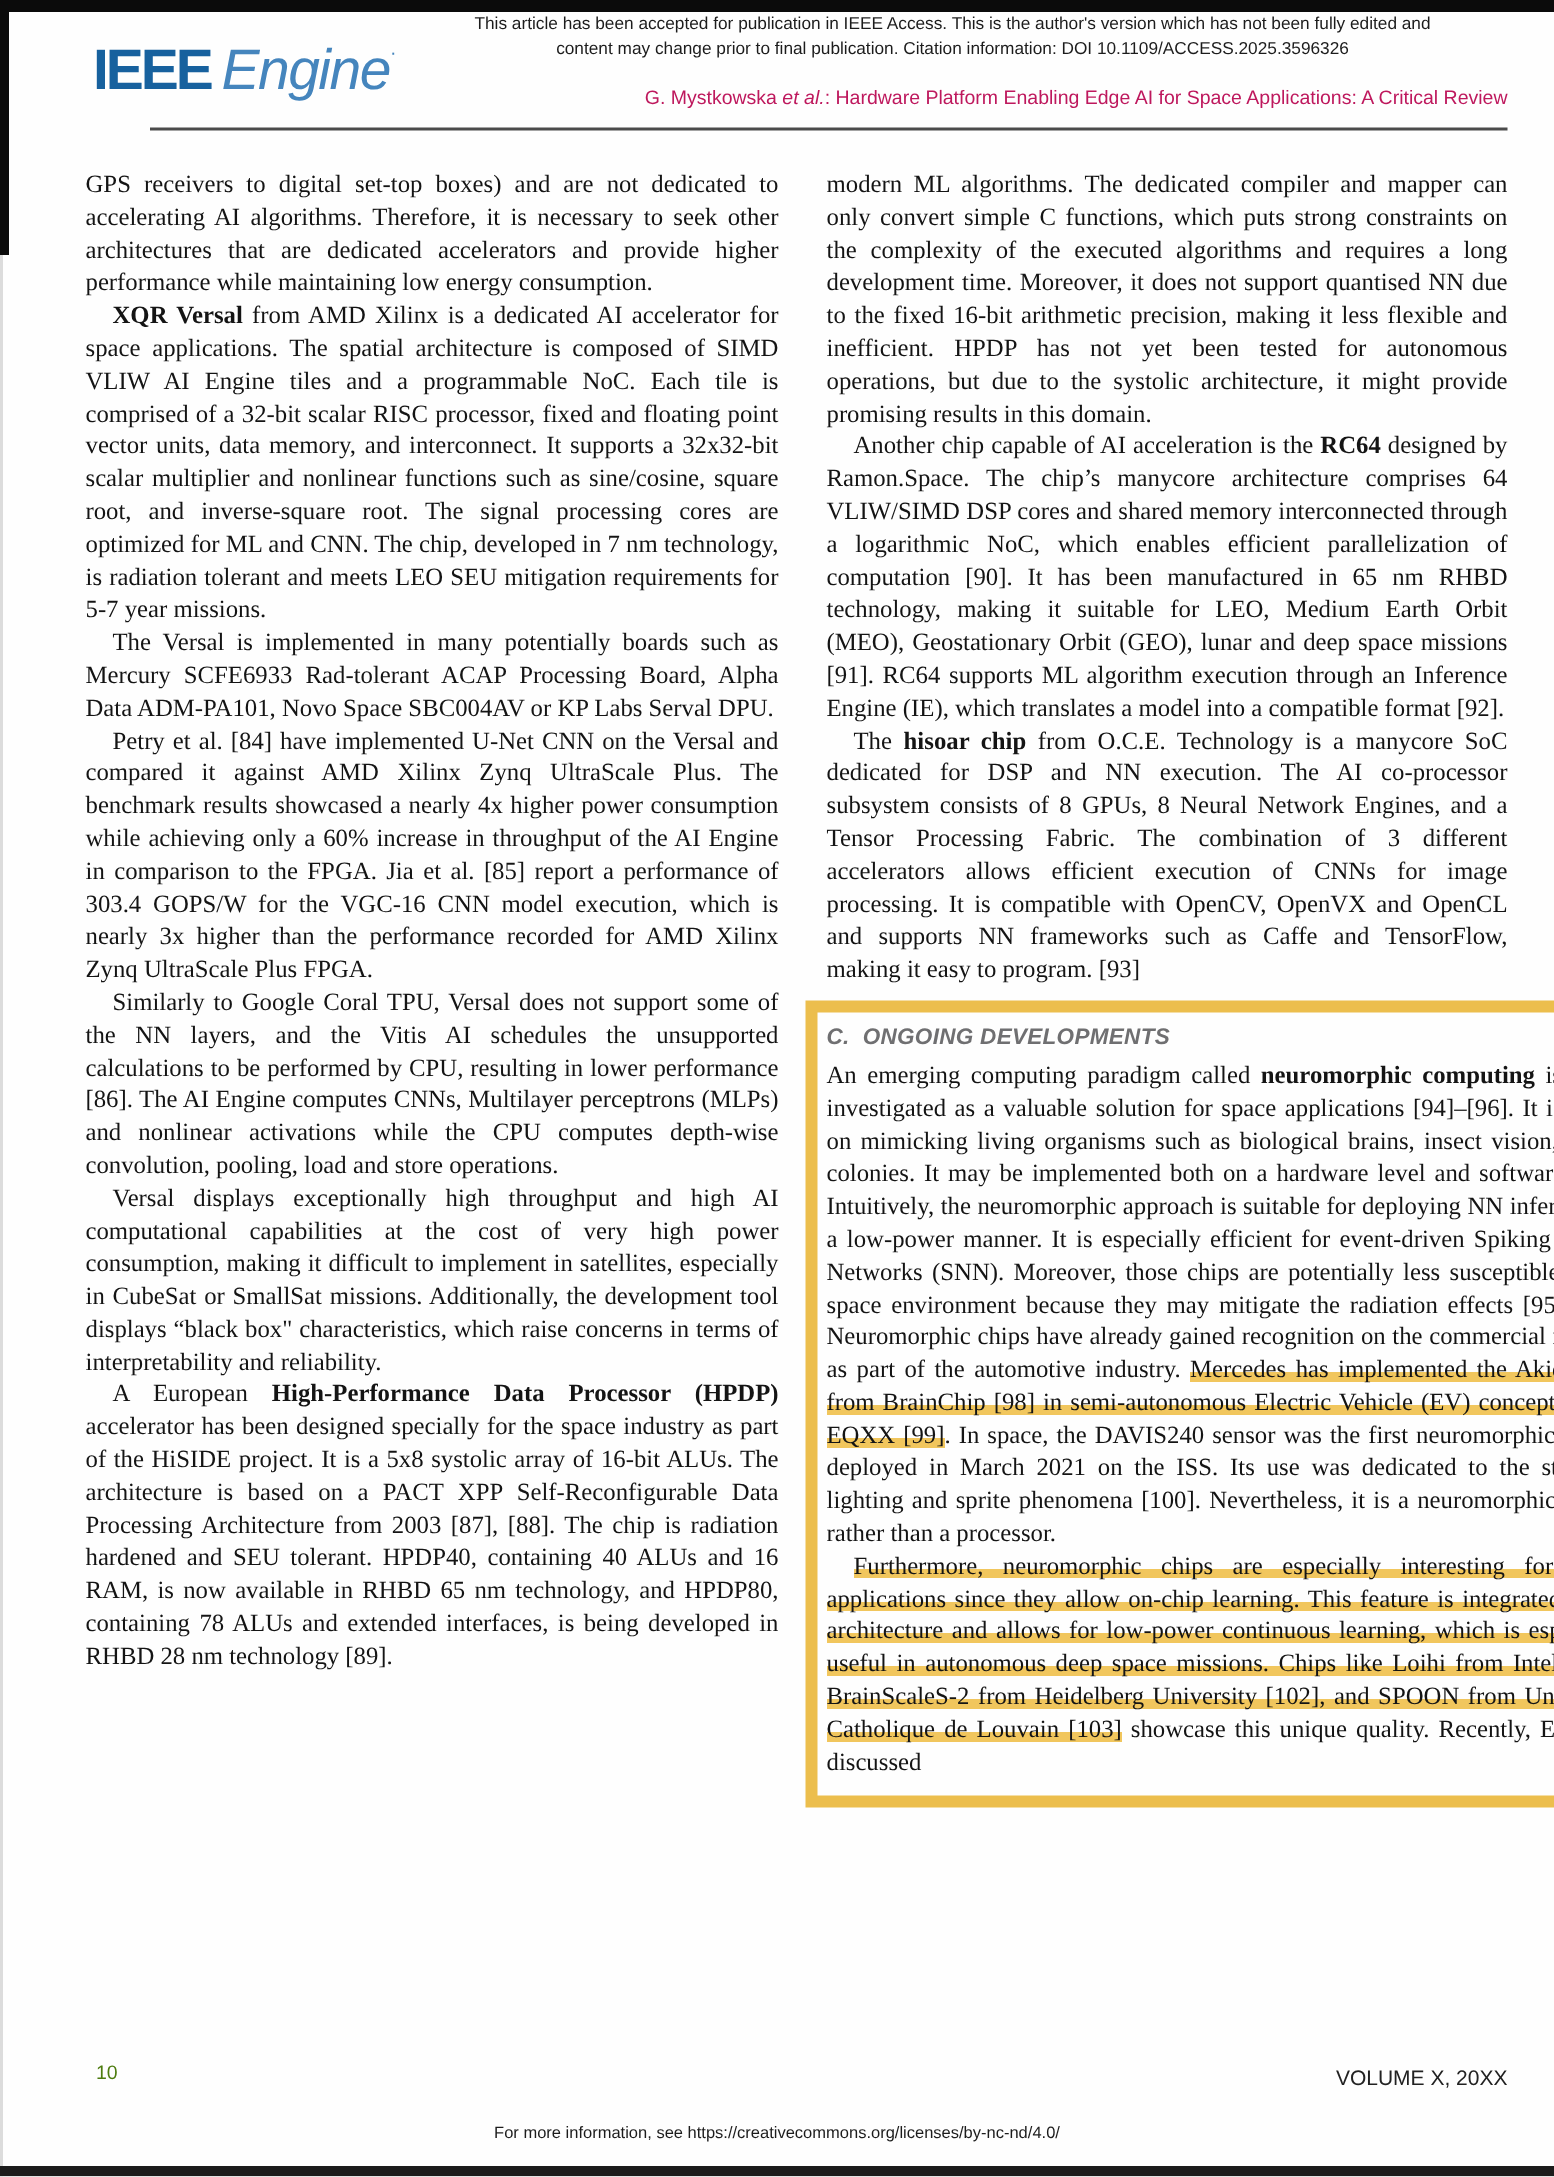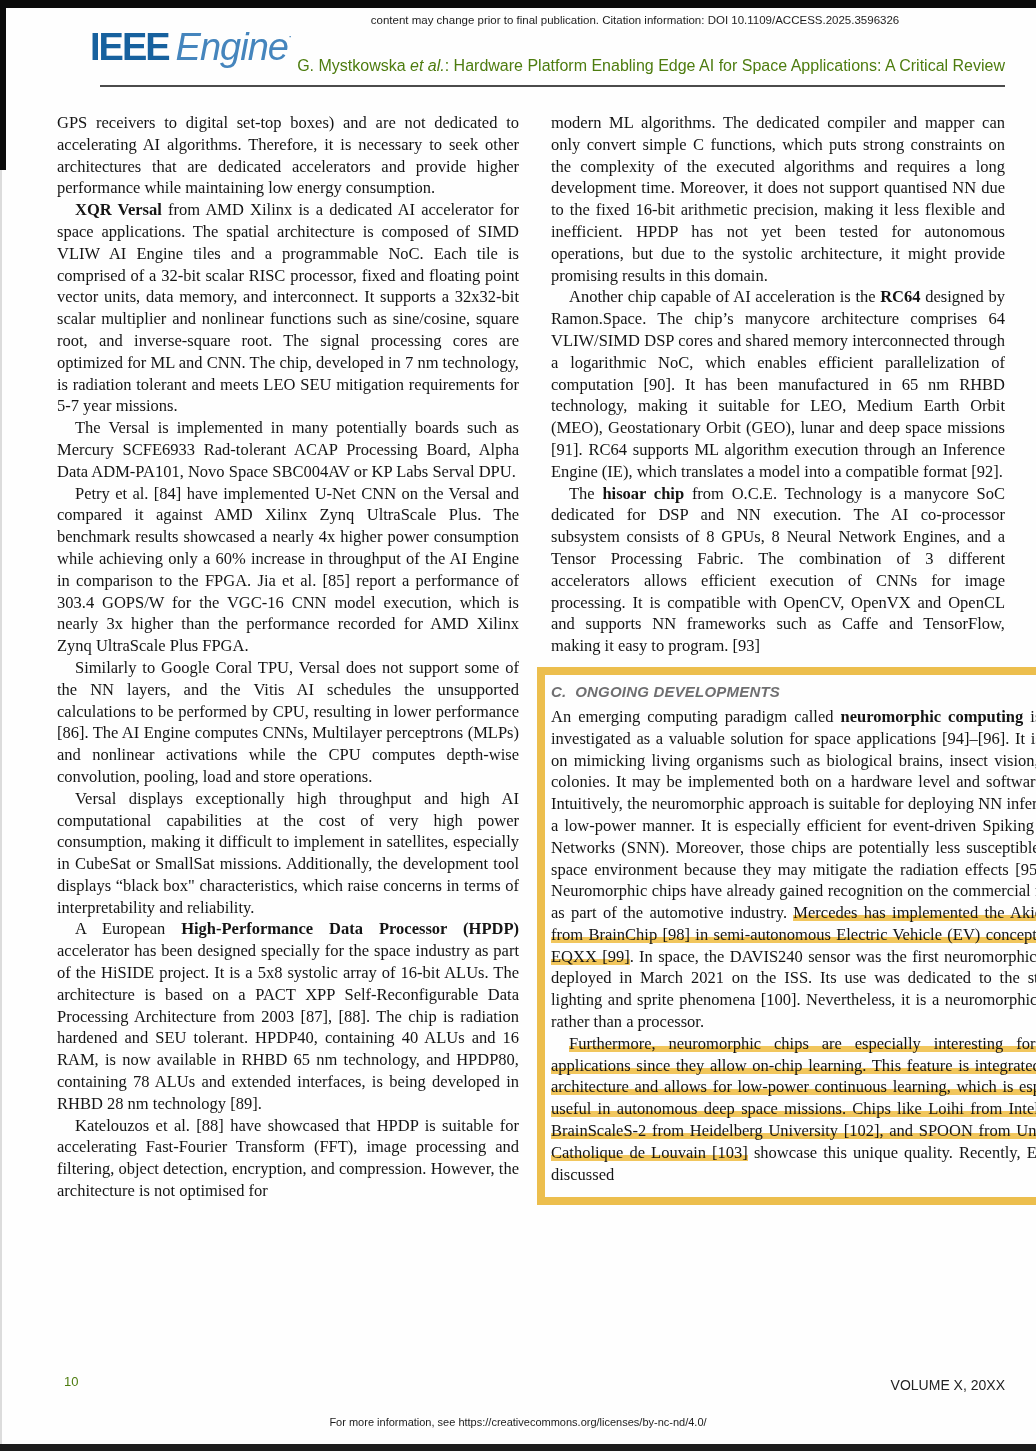--- a/index.html
+++ b/index.html
@@ -12,27 +12,27 @@
   .edge-left-faint { position:absolute; top:170px; left:0; width:2px; bottom:0; background:#dcdcdc; }
   .edge-bottom { position:absolute; bottom:0; left:0; width:100%; height:7px; background:#1c1c1c; }
 
   
   .notice { position:absolute; top:10px; left:240px; width:790px; text-align:center;
             font-family:"Liberation Sans", sans-serif; font-size:11.5px; line-height:13px; color:#1c1c1c; }
   .notice .nline2 { margin-top:4px; }
 
   .logo { position:absolute; top:26px; left:62px; white-space:nowrap; }
   .logo .ieee { font-family:"Liberation Sans", sans-serif; font-weight:bold; font-size:38px;
-                color:#17619E; letter-spacing:-2px;margin-left:28px; }
+                color:#17619E; letter-spacing:-2px; }
   .logo .access { font-family:"Liberation Sans", sans-serif; font-style:italic; font-size:38px;
                   color:#4585BD; margin-left:7px; letter-spacing:-1px; }
   .logo .mark { font-family:"Liberation Sans", sans-serif; color:#4585BD; font-size:13px; vertical-align:20px; }
 
   .running-head { position:absolute; top:57px; right:31px; font-family:"Liberation Sans", sans-serif;
-                  font-size:16px; color:#4d7c0f; }
+                  font-size:13px; color:#be185d; }
   .running-head .etal { font-style:italic; }
 
   .head-rule { position:absolute; top:85px; left:100px; width:905px; height:2px; background:#4b4b4b; }
 
   
   .columns { position:absolute; top:112px; left:57px; width:950px; display:flex; gap:32px; }
   .col-left  { width:462px; }
   .col-right { width:454px; }
 
   p.para { margin:0; text-align:justify; font-size:16.5px; line-height:21.8px; color:#141414; }
@@ -57,20 +57,21 @@
 <body>
 
 <div class="page">
 
   <div class="edge-top"></div>
   <div class="edge-left"></div>
   <div class="edge-left-faint"></div>
   <div class="edge-bottom"></div>
 
   <div class="notice">
+    <div class="nline1">This article has been accepted for publication in IEEE Access. This is the author's version which has not been fully edited and</div>
     <div class="nline2">content may change prior to final publication. Citation information: DOI 10.1109/ACCESS.2025.3596326</div>
   </div>
 
   <div class="logo">
     <span class="ieee">IEEE</span><span class="access">Engine</span><span class="mark">·</span>
   </div>
 
   <div class="running-head">
     <span>G. Mystkowska </span><span class="etal">et al.</span><span>: Hardware Platform Enabling Edge AI for Space Applications: A Critical Review</span>
   </div>
@@ -79,21 +80,20 @@
 
   <div class="columns">
     <div class="col-left">
         <p class="para"><span>GPS receivers to digital set-top boxes) and are not dedicated to accelerating AI algorithms. Therefore, it is necessary to seek other architectures that are dedicated accelerators and provide higher performance while maintaining low energy consumption.</span></p>
         <p class="para indent"><span class="b">XQR Versal</span><span> from AMD Xilinx is a dedicated AI accelerator for space applications. The spatial architecture is composed of SIMD VLIW AI Engine tiles and a programmable NoC. Each tile is comprised of a 32-bit scalar RISC processor, fixed and floating point vector units, data memory, and interconnect. It supports a 32x32-bit scalar multiplier and nonlinear functions such as sine/cosine, square root, and inverse-square root. The signal processing cores are optimized for ML and CNN. The chip, developed in 7 nm technology, is radiation tolerant and meets LEO SEU mitigation requirements for 5-7 year missions.</span></p>
         <p class="para indent"><span>The Versal is implemented in many potentially boards such as Mercury SCFE6933 Rad-tolerant ACAP Processing Board, Alpha Data ADM-PA101, Novo Space SBC004AV or KP Labs Serval DPU.</span></p>
         <p class="para indent"><span>Petry et al. [84] have implemented U-Net CNN on the Versal and compared it against AMD Xilinx Zynq UltraScale Plus. The benchmark results showcased a nearly 4x higher power consumption while achieving only a 60% increase in throughput of the AI Engine in comparison to the FPGA. Jia et al. [85] report a performance of 303.4 GOPS/W for the VGC-16 CNN model execution, which is nearly 3x higher than the performance recorded for AMD Xilinx Zynq UltraScale Plus FPGA.</span></p>
         <p class="para indent"><span>Similarly to Google Coral TPU, Versal does not support some of the NN layers, and the Vitis AI schedules the unsupported calculations to be performed by CPU, resulting in lower performance [86]. The AI Engine computes CNNs, Multilayer perceptrons (MLPs) and nonlinear activations while the CPU computes depth-wise convolution, pooling, load and store operations.</span></p>
         <p class="para indent"><span>Versal displays exceptionally high throughput and high AI computational capabilities at the cost of very high power consumption, making it difficult to implement in satellites, especially in CubeSat or SmallSat missions. Additionally, the development tool displays “black box" characteristics, which raise concerns in terms of interpretability and reliability.</span></p>
         <p class="para indent"><span>A European </span><span class="b">High-Performance Data Processor (HPDP)</span><span> accelerator has been designed specially for the space industry as part of the HiSIDE project. It is a 5x8 systolic array of 16-bit ALUs. The architecture is based on a PACT XPP Self-Reconfigurable Data Processing Architecture from 2003 [87], [88]. The chip is radiation hardened and SEU tolerant. HPDP40, containing 40 ALUs and 16 RAM, is now available in RHBD 65 nm technology, and HPDP80, containing 78 ALUs and extended interfaces, is being developed in RHBD 28 nm technology [89].</span></p>
-        <p class="para indent"><span>Katelouzos et al. [88] have showcased that HPDP is suitable for accelerating Fast-Fourier Transform (FFT), image processing and filtering, object detection, encryption, and compression. However, the architecture is not optimised for</span></p>
       </div>
     <div class="col-right">
       <div>
           <p class="para"><span>modern ML algorithms. The dedicated compiler and mapper can only convert simple C functions, which puts strong constraints on the complexity of the executed algorithms and requires a long development time. Moreover, it does not support quantised NN due to the fixed 16-bit arithmetic precision, making it less flexible and inefficient. HPDP has not yet been tested for autonomous operations, but due to the systolic architecture, it might provide promising results in this domain.</span></p>
           <p class="para indent"><span>Another chip capable of AI acceleration is the </span><span class="b">RC64</span><span> designed by Ramon.Space. The chip’s manycore architecture comprises 64 VLIW/SIMD DSP cores and shared memory interconnected through a logarithmic NoC, which enables efficient parallelization of computation [90]. It has been manufactured in 65 nm RHBD technology, making it suitable for LEO, Medium Earth Orbit (MEO), Geostationary Orbit (GEO), lunar and deep space missions [91]. RC64 supports ML algorithm execution through an Inference Engine (IE), which translates a model into a compatible format [92].</span></p>
           <p class="para indent"><span>The </span><span class="b">hisoar chip</span><span> from O.C.E. Technology is a manycore SoC dedicated for DSP and NN execution. The AI co-processor subsystem consists of 8 GPUs, 8 Neural Network Engines, and a Tensor Processing Fabric. The combination of 3 different accelerators allows efficient execution of CNNs for image processing. It is compatible with OpenCV, OpenVX and OpenCL and supports NN frameworks such as Caffe and TensorFlow, making it easy to program. [93]</span></p>
         </div>
       <section class="highlight-box">
         <h3 class="box-heading">C.&nbsp;&nbsp;ONGOING DEVELOPMENTS</h3>
         <div>

